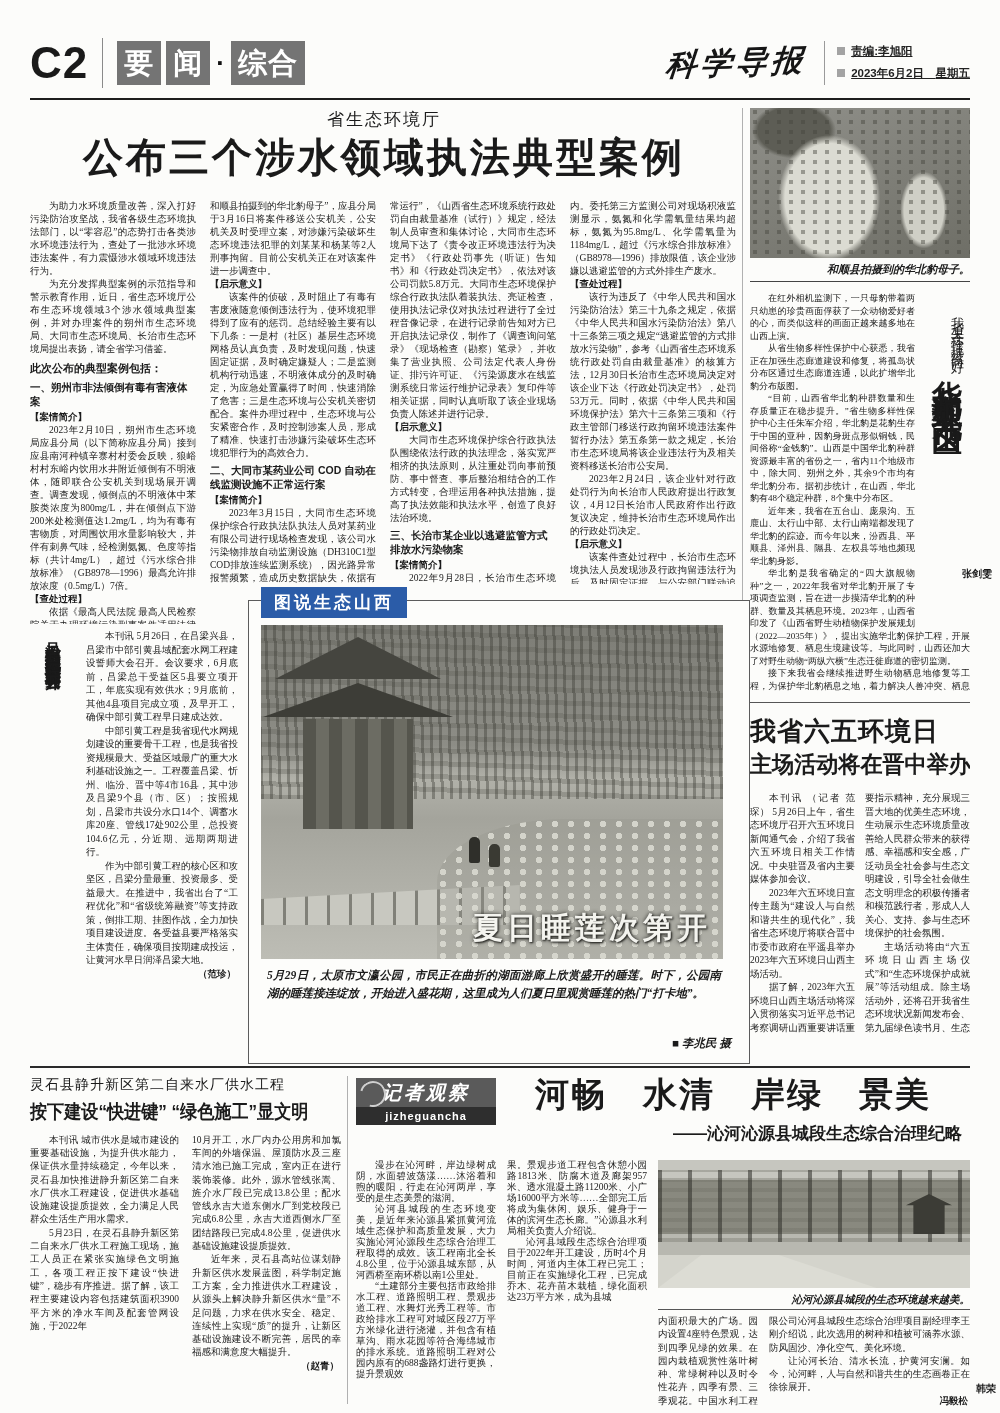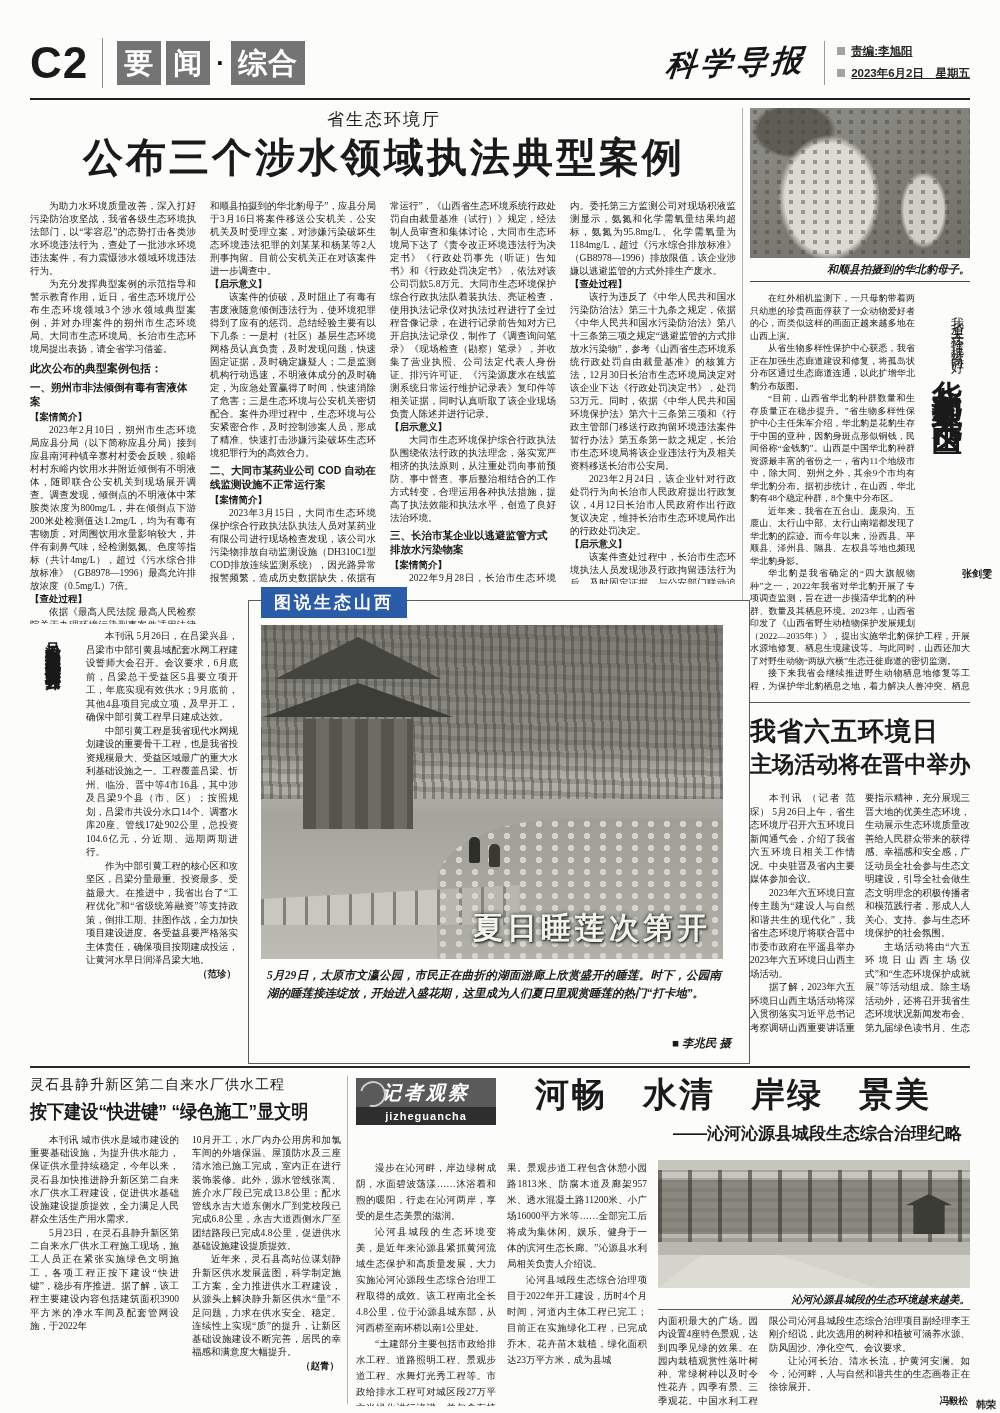--- a/index.html
+++ b/index.html
@@ -53,21 +53,21 @@
        background-image:radial-gradient(circle 2.5px at 5px 4px,#45453d 85%,rgba(0,0,0,0) 100%);
        background-size:12px 10px;opacity:.45;}
   #leopard-cap{position:absolute;left:750px;top:262px;width:220px;font:italic 700 11px "Liberation Serif",serif;
        text-align:right;padding-bottom:4px;border-bottom:1px solid #444;}
   #leopard-art{position:absolute;left:750px;top:292px;width:220px;height:400px;overflow:hidden;
        font-size:9px;line-height:12.5px;}
   .vhead{float:right;height:324px;margin:0 0 8px 9px;writing-mode:vertical-rl;display:flex;}
   .vh-kicker{font:400 13px/26px "Liberation Serif",serif;letter-spacing:5px;padding-top:14px;}
   .vh-title{font:900 30px/46px "Liberation Serif",serif;letter-spacing:6px;}
   #leopard-by{position:absolute;right:2px;bottom:1px;font:700 10px "Liberation Sans",sans-serif;
-       background:#fcfcfa;padding:0 2px 0 10px;}
+       background:#fcfcfa;padding:0 2px 16px 10px;}
   #side-rule2{position:absolute;left:750px;top:702px;width:220px;height:1px;background:#555;}
 
   #envday{position:absolute;left:750px;top:714px;width:220px;height:346px;overflow:hidden;}
   .envtitle{font:900 26px/1.35 "Liberation Sans",sans-serif;letter-spacing:1px;}
   .envtitle2{font:900 23px/1.35 "Liberation Sans",sans-serif;white-space:nowrap;transform:scaleX(.96);transform-origin:0 50%;}
   .envcols{margin-top:12px;column-count:2;column-gap:10px;height:256px;overflow:hidden;
            font-size:9.5px;line-height:13.5px;}
 
   
   #luliang{position:absolute;left:30px;top:630px;width:208px;height:426px;display:flex;gap:10px;}
@@ -121,21 +121,21 @@
       font:italic 900 19px/29px "Liberation Serif",serif;letter-spacing:3px;overflow:hidden;}
   .qh-logo-top::before{content:"";position:absolute;left:4px;top:3px;width:22px;height:22px;
       border:2px solid #cfcfcf;border-radius:50%;border-left-color:rgba(0,0,0,0);transform:rotate(-30deg);}
   .qh-logo-bot{background:#2e2e2e;color:#fff;height:18px;text-align:center;
       font:700 11px/18px "Liberation Sans",sans-serif;letter-spacing:1px;}
   .qh-title{position:absolute;left:140px;top:0;width:474px;text-align:center;white-space:pre;
       font:900 34px/1.1 "Liberation Sans",sans-serif;letter-spacing:2px;}
   .qh-sub{position:absolute;left:140px;top:46px;width:466px;text-align:right;
       font:700 17px "Liberation Sans",sans-serif;}
   .qh-body{position:absolute;left:0;top:84px;width:614px;height:246px;display:flex;gap:11px;}
-  .qh-col{width:140px;overflow:hidden;font-size:9.5px;line-height:16px;}
+  .qh-col{width:140px;overflow:hidden;font-size:9.5px;line-height:11px;}
   .qh-right{flex:1;display:flex;flex-direction:column;min-width:0;}
   .qh-photo{height:128px;position:relative;overflow:hidden;
      background:linear-gradient(180deg,#c6c6bf 0 16%,#89897f 16% 58%,#b8b8b0 58% 74%,#d4d4cc 74% 100%);}
   .qh-photo::before{content:"";position:absolute;left:0;top:8%;width:100%;height:56%;
      background:repeating-linear-gradient(90deg,rgba(45,45,40,.55) 0 4px,rgba(0,0,0,0) 4px 30px),
                 repeating-linear-gradient(0deg,rgba(110,110,100,.35) 0 4px,rgba(0,0,0,0) 4px 10px);}
   .qh-pav{position:absolute;right:18px;top:34px;width:46px;height:40px;background:#3c3c36;
      clip-path:polygon(50% 0,100% 28%,84% 28%,84% 100%,16% 100%,16% 28%,0 28%);}
   .qh-path{position:absolute;left:0;bottom:0;width:70%;height:26%;background:#dcdcd4;
      clip-path:polygon(20% 0,55% 0,100% 100%,0 100%);}
@@ -310,21 +310,21 @@
         <div class="qh-photo">
           <div class="qh-pav"></div>
           <div class="qh-path"></div>
         </div>
         <div class="qh-cap">沁河沁源县城段的生态环境越来越美。</div>
         <div class="qh-lower">
           <div class="qh-col3">
               <p class="pa pa-p0">内面积最大的广场。园内设置4座特色景观，达到四季见绿的效果。在园内栽植观赏性落叶树种、常绿树种以及时令性花卉，四季有景、三季观花。中国水利工程局集团有</p>
             </div>
           <div class="qh-col4">
-              <p class="pa pa-p0">限公司沁河县城段生态综合治理项目副经理李王刚介绍说，此次选用的树种和植被可涵养水源、防风固沙、净化空气、会议要求。</p>
+              <p class="pa pa-p0">限公司沁河县城段生态综合治理项目副经理李王刚介绍说，此次选用的树种和植被可涵养水源、防风固沙、净化空气、美化环境。</p>
               <p class="pa pa-p">让沁河长治、清水长流，护黄河安澜。如今，沁河畔，人与自然和谐共生的生态画卷正在徐徐展开。</p>
               <p class="pa pa-by">冯毅松</p>
             </div>
         </div>
       </div>
     </div>
   </div>
 
 </div>
 

